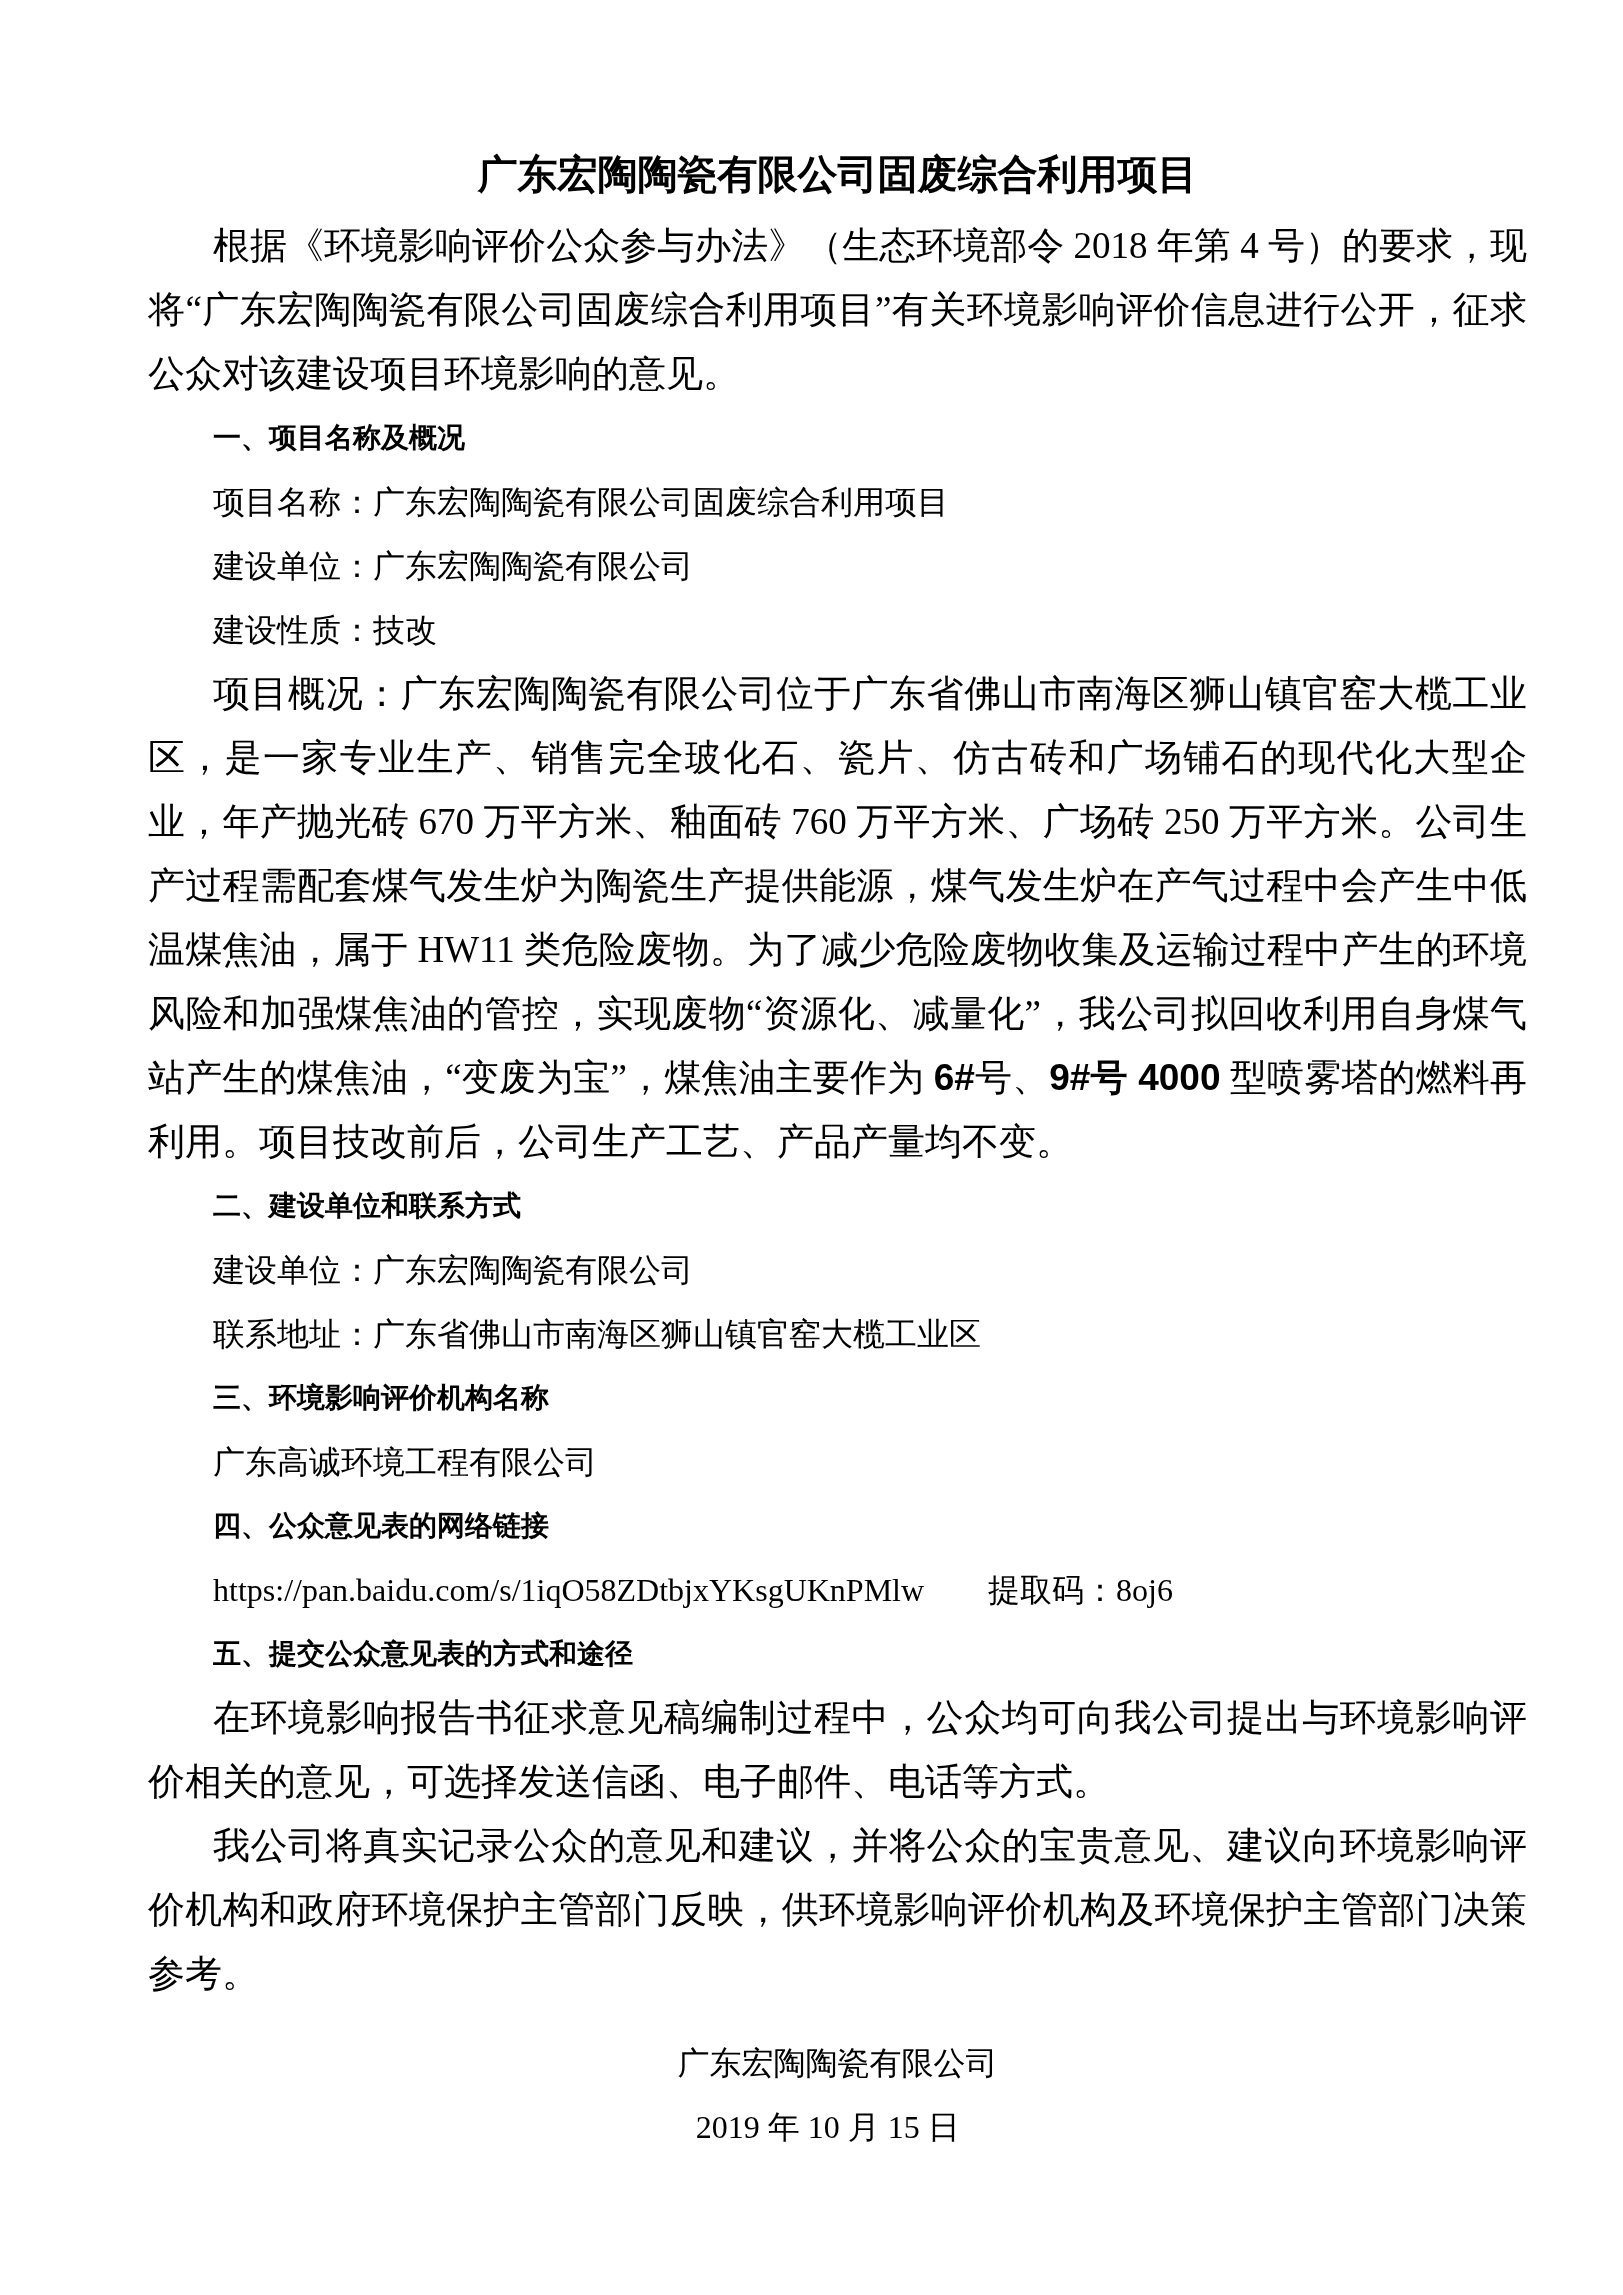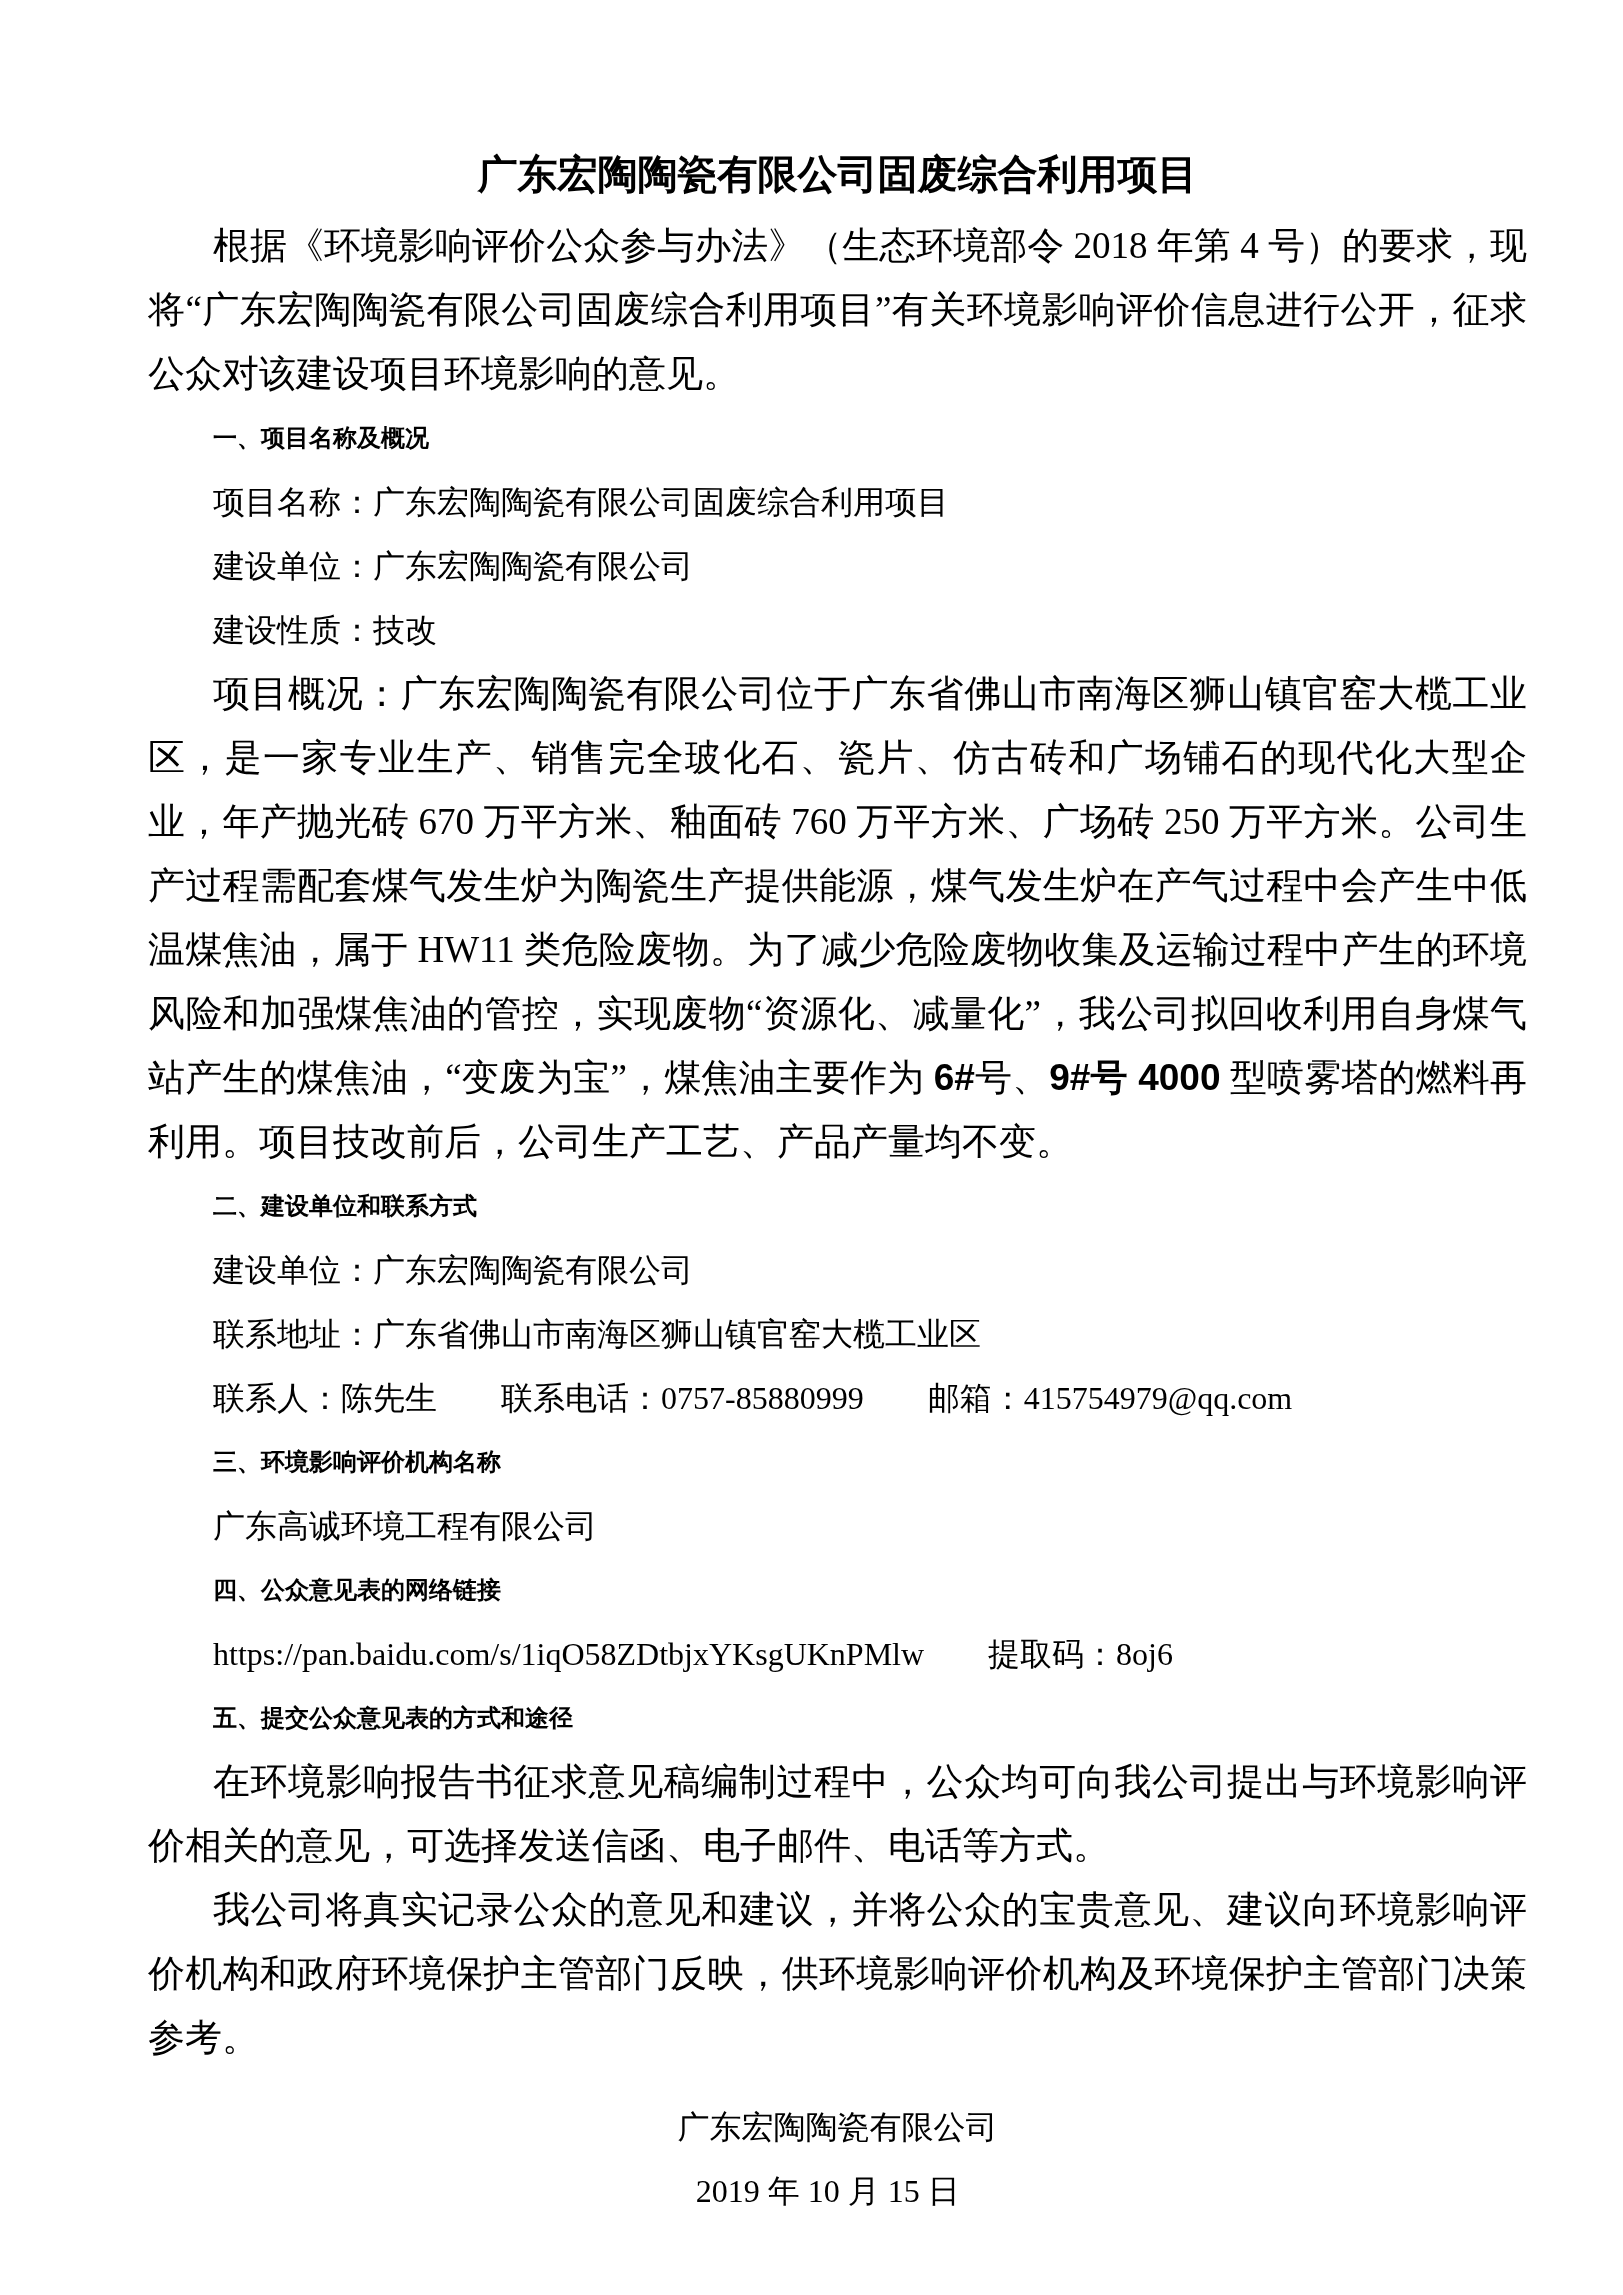--- a/index.html
+++ b/index.html
@@ -36,21 +36,21 @@
   .line {
     margin: 0;
     font-size: 32px;
     line-height: 64px;
     text-align: left;
     text-indent: 65px;
     white-space: nowrap;
   }
   .heading {
     margin: 0;
-    font-size: 24px;
+    font-size: 28px;
     line-height: 64px;
     font-weight: 700;
     text-indent: 65px;
     font-family: Liberation Serif, serif;
     white-space: nowrap;
   }
   .b {
     font-weight: 700;
     font-family: "Liberation Sans", "DejaVu Sans", sans-serif;
   }
@@ -78,21 +78,20 @@
 
   <h2 class="heading">一、项目名称及概况</h2>
   <p class="line">项目名称：广东宏陶陶瓷有限公司固废综合利用项目</p>
   <p class="line">建设单位：广东宏陶陶瓷有限公司</p>
   <p class="line">建设性质：技改</p>
   <p class="para"><span>项目概况：广东宏陶陶瓷有限公司位于广东省佛山市南海区狮山镇官窑大榄工业区，是一家专业生产、销售完全玻化石、瓷片、仿古砖和广场铺石的现代化大型企业，年产抛光砖 670 万平方米、釉面砖 760 万平方米、广场砖 250 万平方米。公司生产过程需配套煤气发生炉为陶瓷生产提供能源，煤气发生炉在产气过程中会产生中低温煤焦油，属于 HW11 类危险废物。为了减少危险废物收集及运输过程中产生的环境风险和加强煤焦油的管控，实现废物“资源化、减量化”，我公司拟回收利用自身煤气站产生的煤焦油，“变废为宝”，煤焦油主要作为 </span><span class="b">6#</span><span>号、</span><span class="b">9#号 4000</span><span> 型喷雾塔的燃料再利用。项目技改前后，公司生产工艺、产品产量均不变。</span></p>
 
   <h2 class="heading">二、建设单位和联系方式</h2>
   <p class="line">建设单位：广东宏陶陶瓷有限公司</p>
   <p class="line">联系地址：广东省佛山市南海区狮山镇官窑大榄工业区</p>
-  <p class="line">联系人：陈先生　　联系电话：0757-85880999　　邮箱：415754979@qq.com</p>
 
   <h2 class="heading">三、环境影响评价机构名称</h2>
   <p class="line">广东高诚环境工程有限公司</p>
 
   <h2 class="heading">四、公众意见表的网络链接</h2>
   <p class="line">https://pan.baidu.com/s/1iqO58ZDtbjxYKsgUKnPMlw　　提取码：8oj6</p>
 
   <h2 class="heading">五、提交公众意见表的方式和途径</h2>
   <p class="para">在环境影响报告书征求意见稿编制过程中，公众均可向我公司提出与环境影响评价相关的意见，可选择发送信函、电子邮件、电话等方式。</p>
   <p class="para">我公司将真实记录公众的意见和建议，并将公众的宝贵意见、建议向环境影响评价机构和政府环境保护主管部门反映，供环境影响评价机构及环境保护主管部门决策参考。</p>

